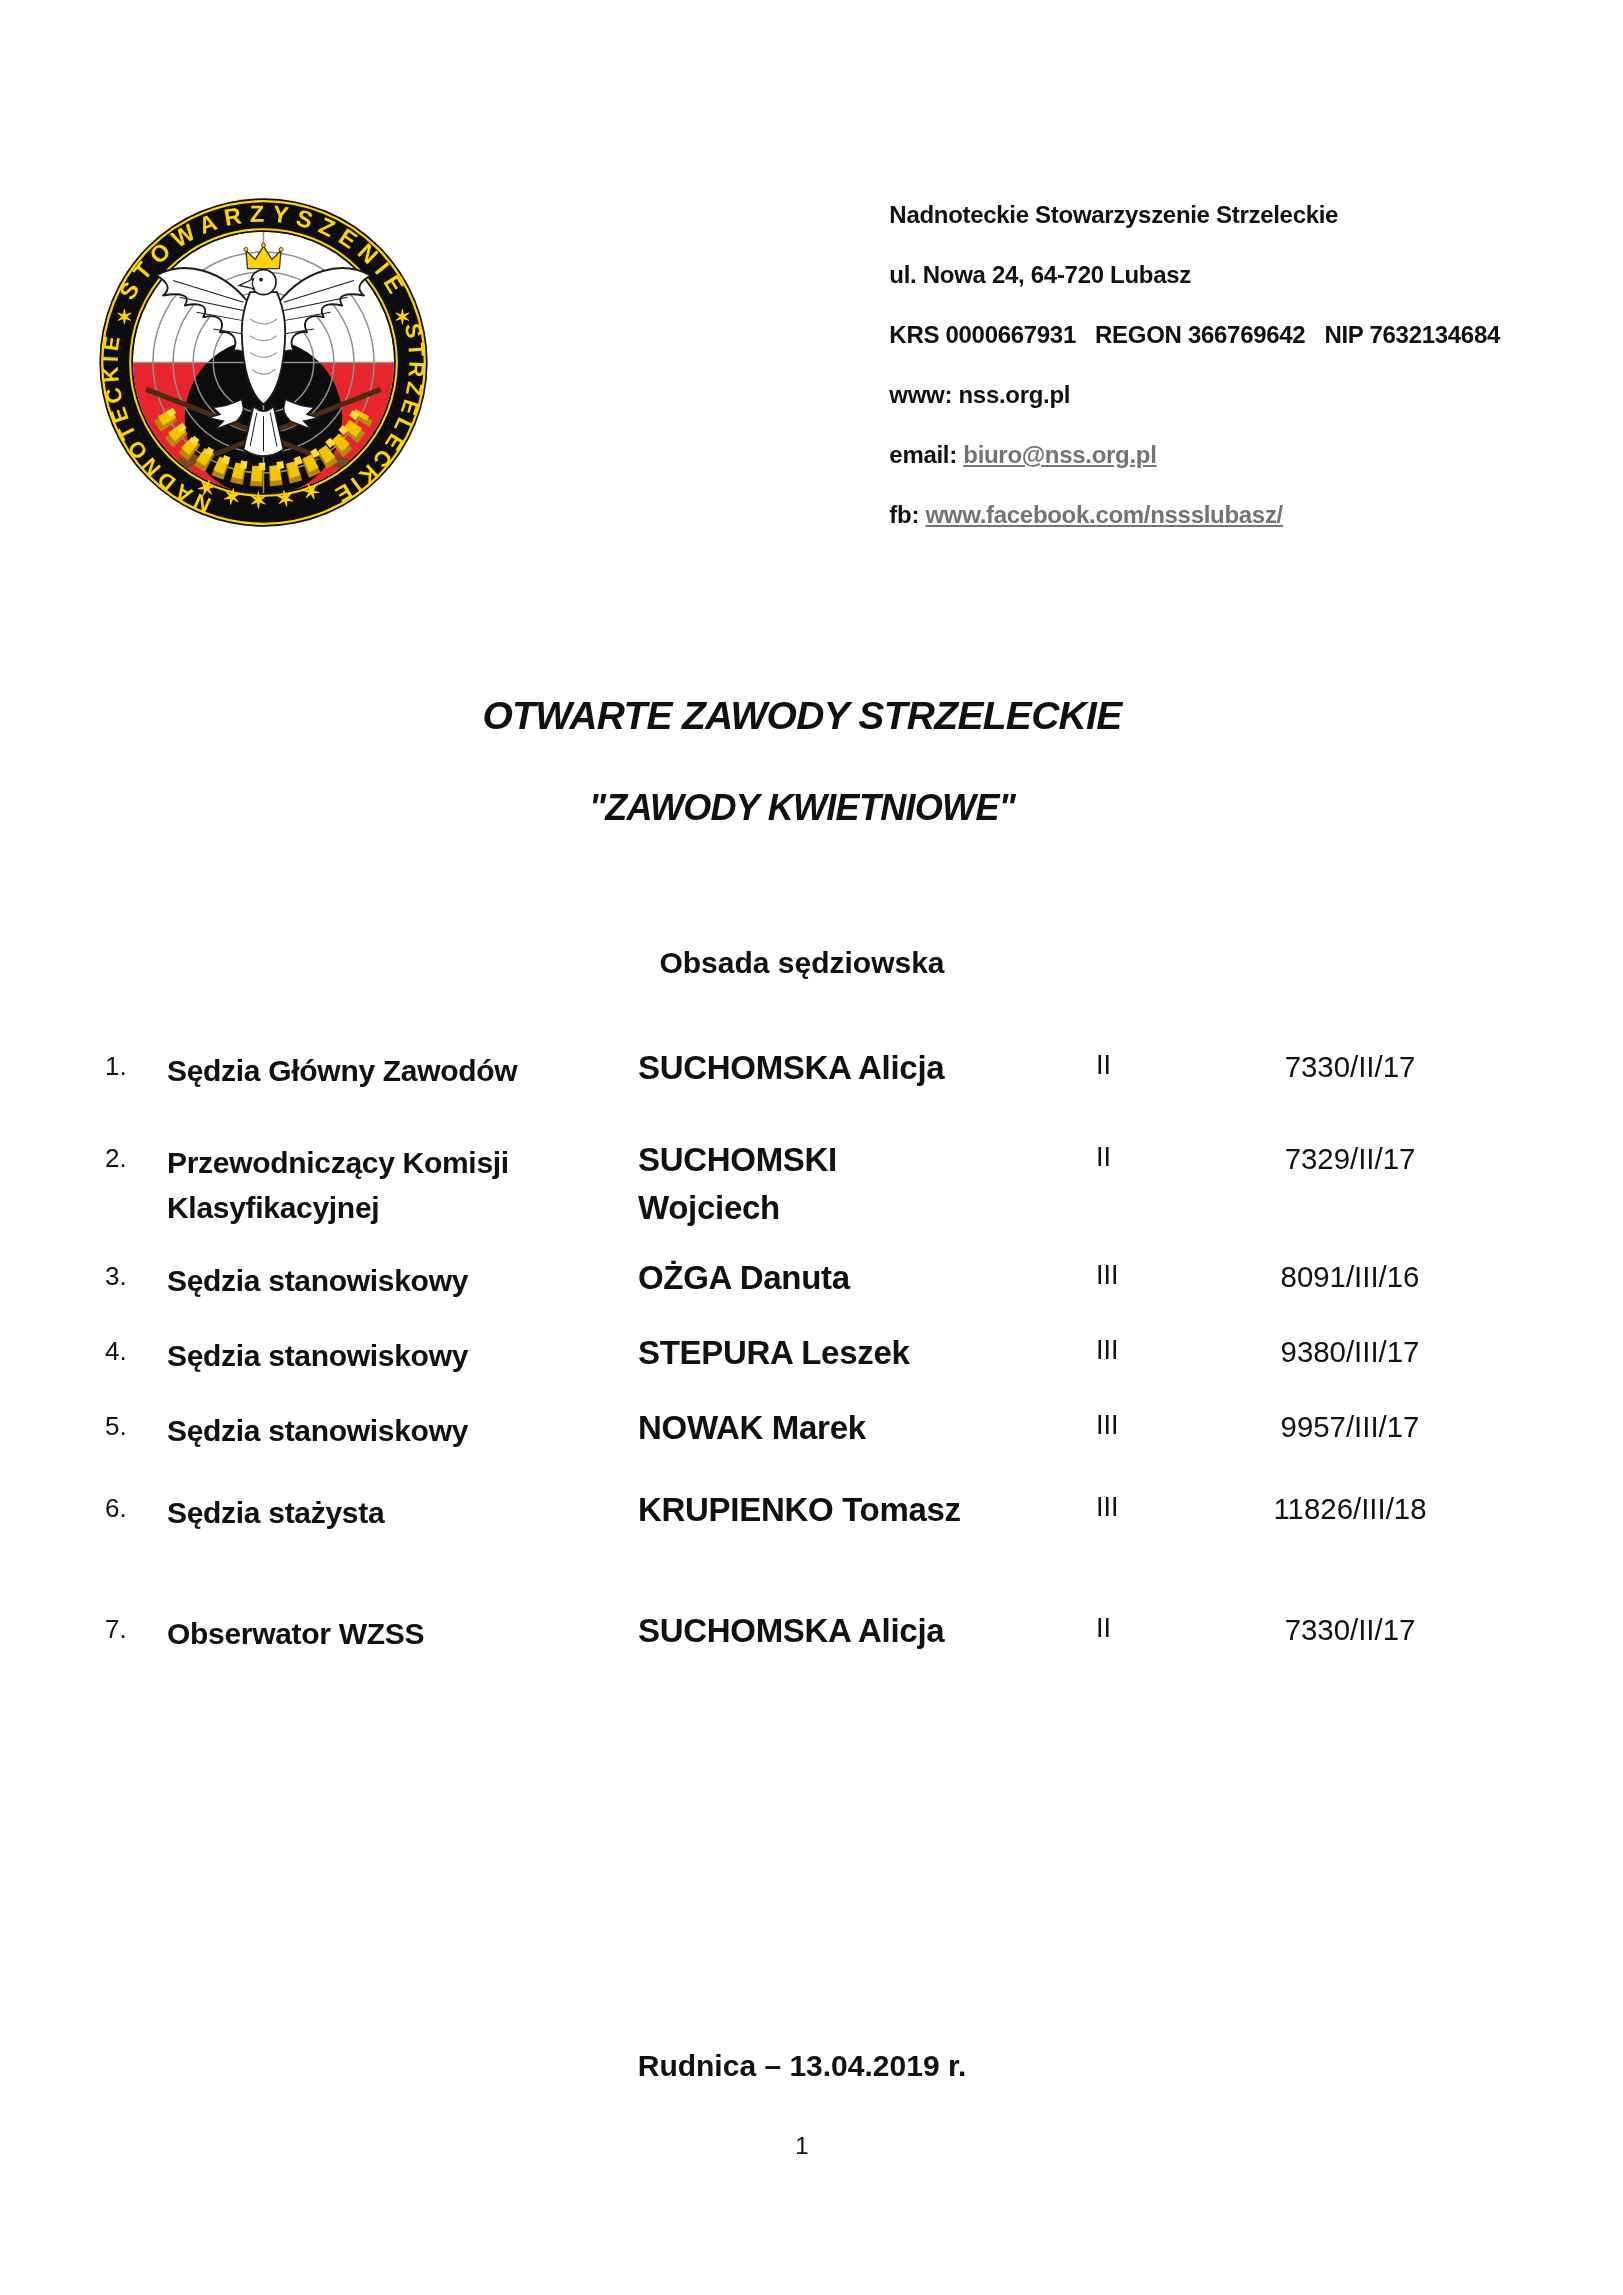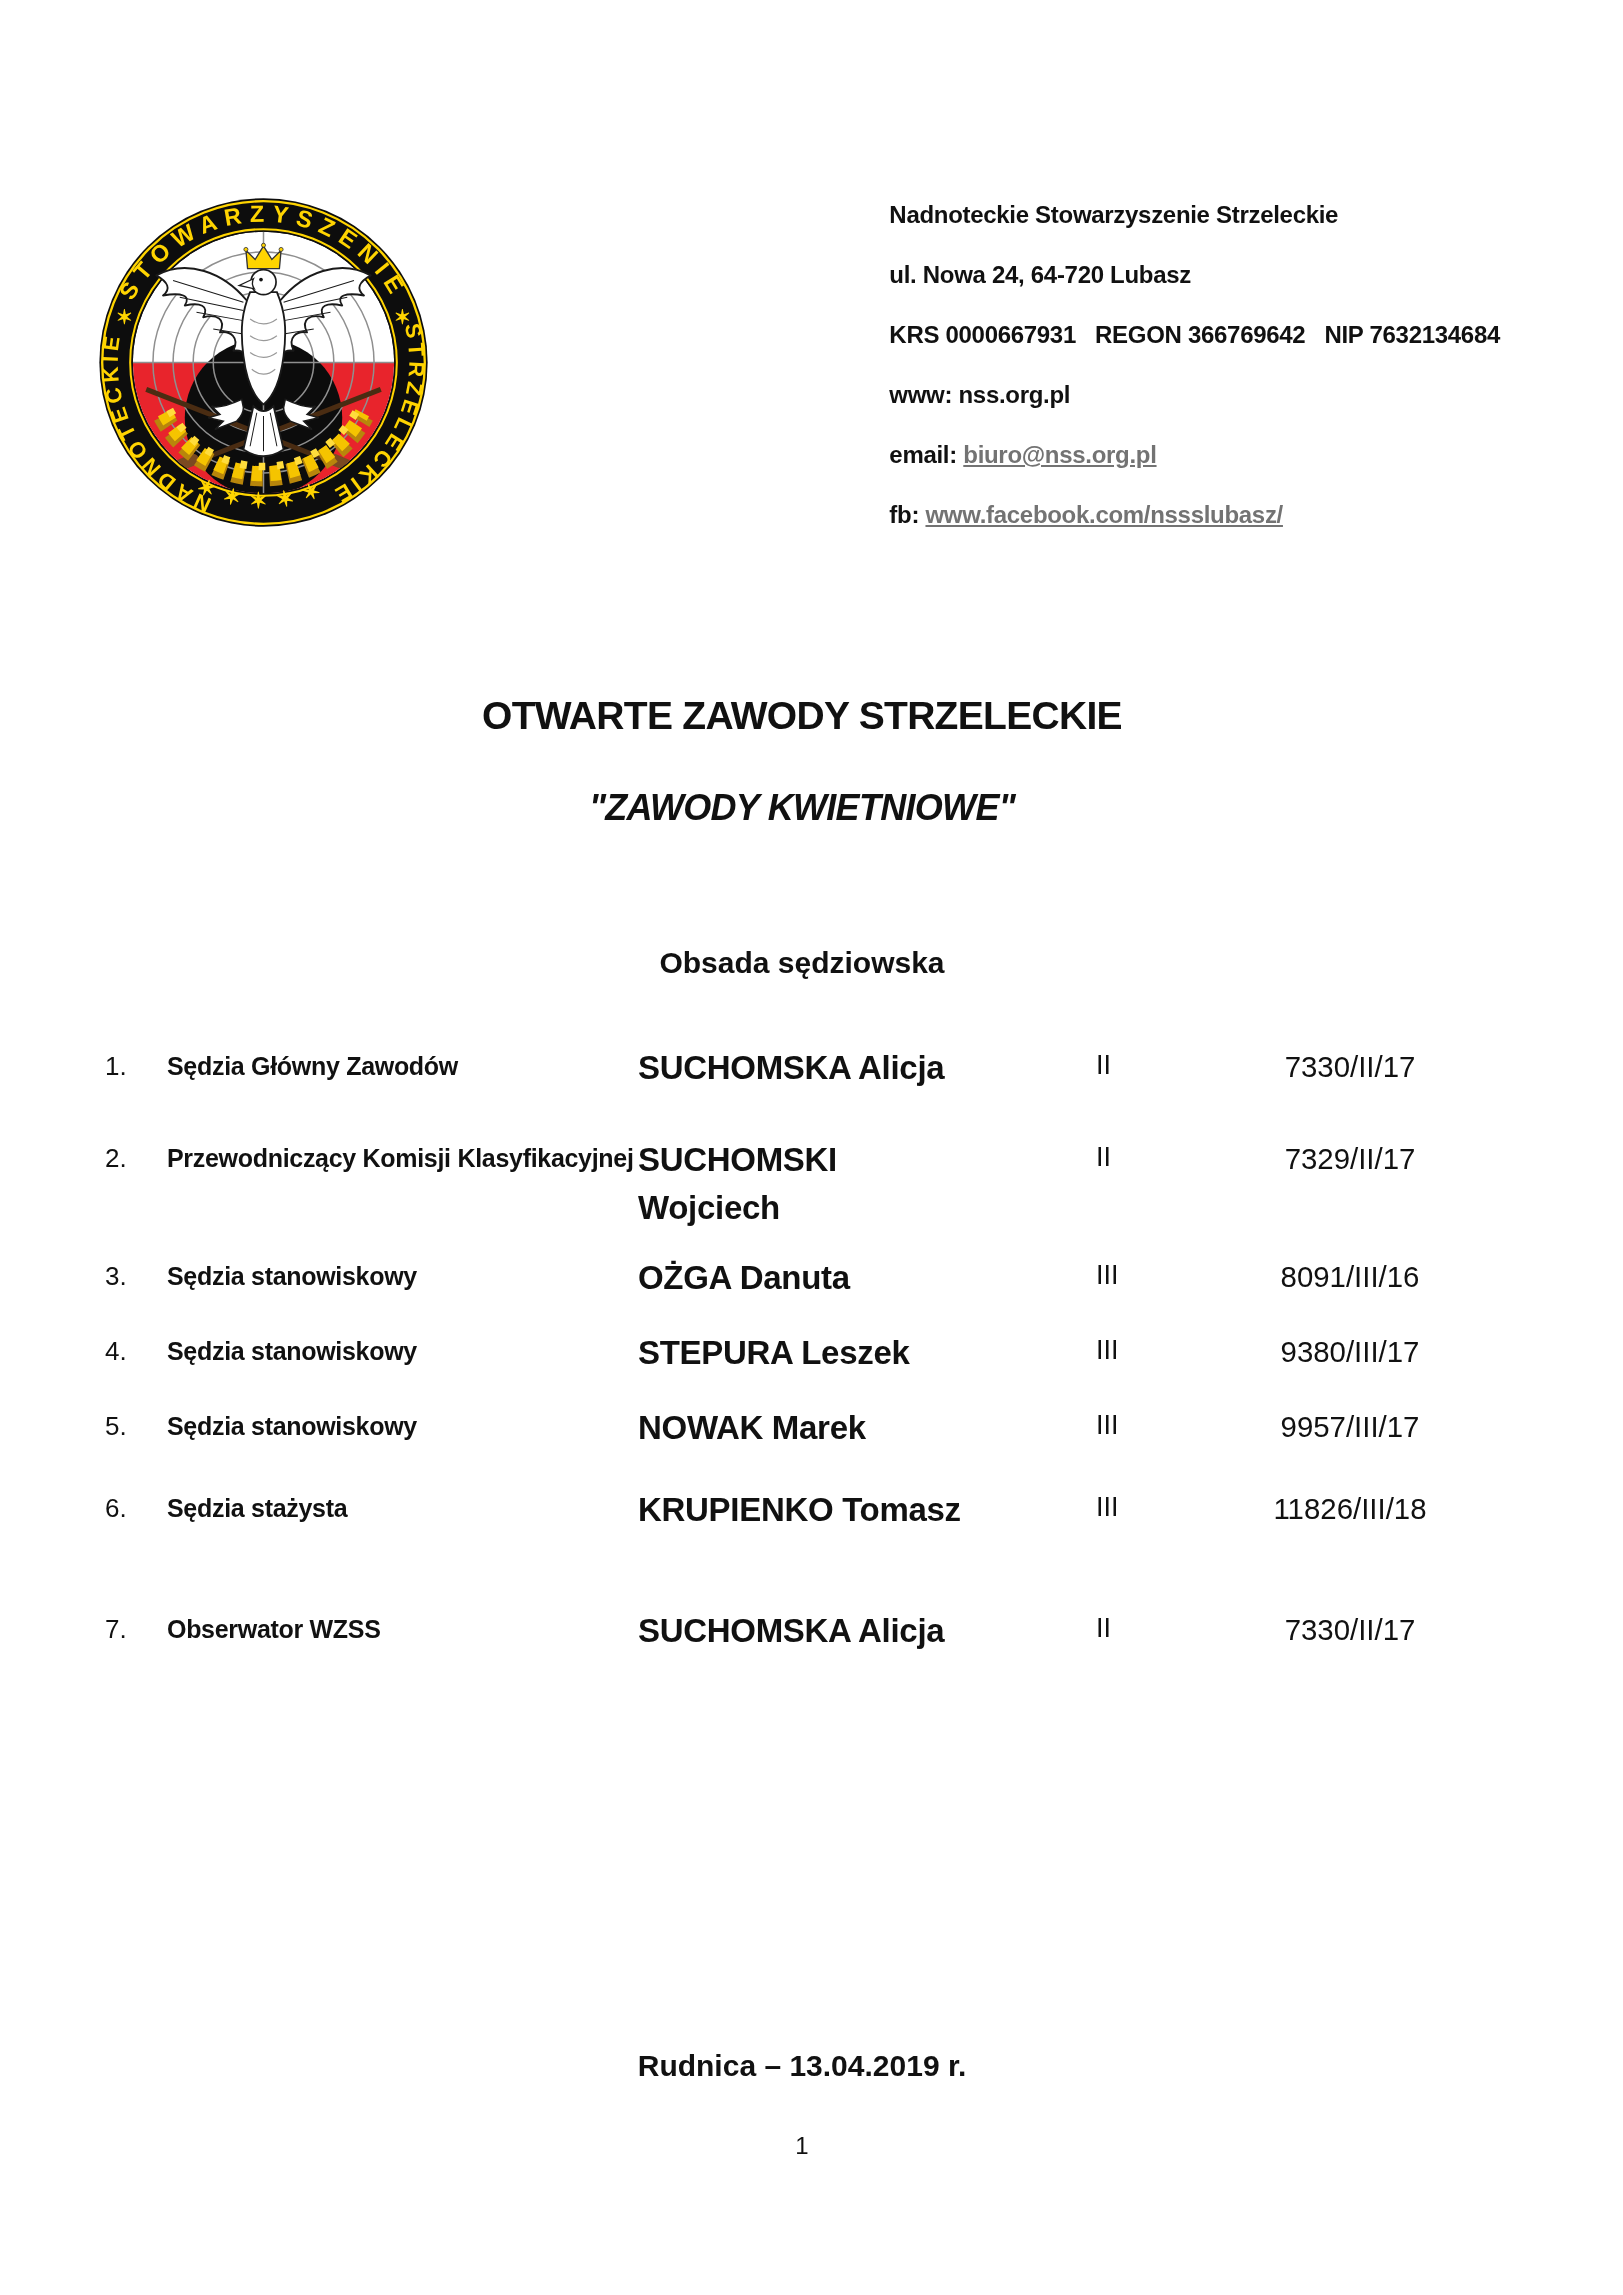--- a/index.html
+++ b/index.html
@@ -18,38 +18,38 @@
   .hdr{
     position:absolute;top:185px;right:123px;
     text-align:left;
     font-size:24px;font-weight:bold;line-height:60px;
     letter-spacing:-0.3px;white-space:nowrap;
   }
   .hdr .pre{white-space:pre;}
   .lnk{color:#737373;text-decoration:underline;cursor:pointer;}
   
   .centerline{position:absolute;left:105px;width:1394px;text-align:center;}
-  .title{top:694px;font-size:39px;font-weight:bold;letter-spacing:-0.7px;}
+  .title{top:694px;font-size:39px;font-weight:bold;letter-spacing:-0.7px;font-style:italic;}
   .subtitle{top:787px;font-size:36px;font-weight:bold;font-style:italic;letter-spacing:-0.7px;}
   .section{top:946px;font-size:30px;font-weight:bold;}
   
   .judges{position:absolute;left:105px;top:1044px;width:1394px;}
   .jrow{
     display:grid;
     grid-template-columns:62px 471px 458px 105px 298px;
     align-items:start;
   }
   .jrow:nth-of-type(1){min-height:92px;}
   .jrow:nth-of-type(2){min-height:118px;}
   .jrow:nth-of-type(3){min-height:75px;}
   .jrow:nth-of-type(4){min-height:75px;}
   .jrow:nth-of-type(5){min-height:82px;}
   .jrow:nth-of-type(6){min-height:121px;}
   .c-num{font-size:26px;padding-top:6.5px;}
-  .c-role{font-size:25px;font-weight:bold;line-height:1.5;padding-top:3.9px;letter-spacing:-0.3px;}
+  .c-role{font-size:30px;font-weight:bold;line-height:1.5;padding-top:3.9px;letter-spacing:-0.3px;}
   .c-name{font-size:33px;font-weight:bold;line-height:1.45;white-space:pre-line;letter-spacing:-0.3px;}
   .c-class{font-size:27px;text-align:left;padding-top:5.9px;}
   .c-lic{font-size:29.4px;text-align:center;padding-top:5.9px;}
   
   .place-date{top:2049px;font-size:30px;font-weight:bold;}
   .page-num{top:2132px;font-size:24px;}
 </style>
 </head>
 <body>
 

